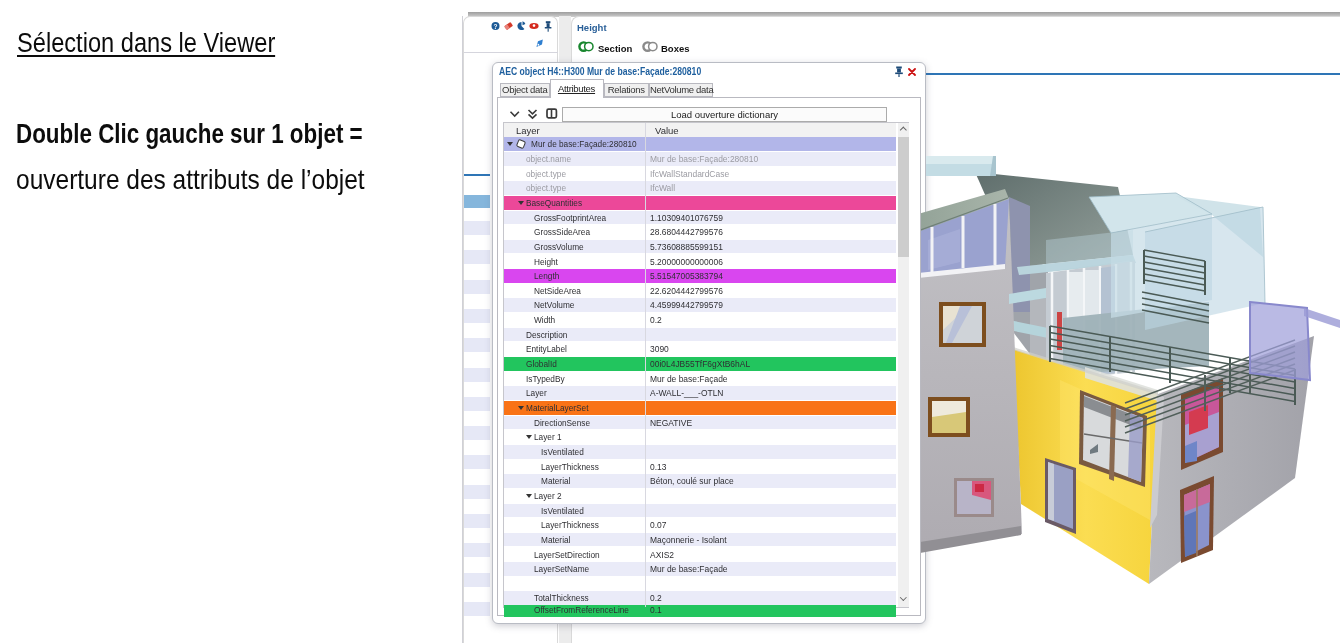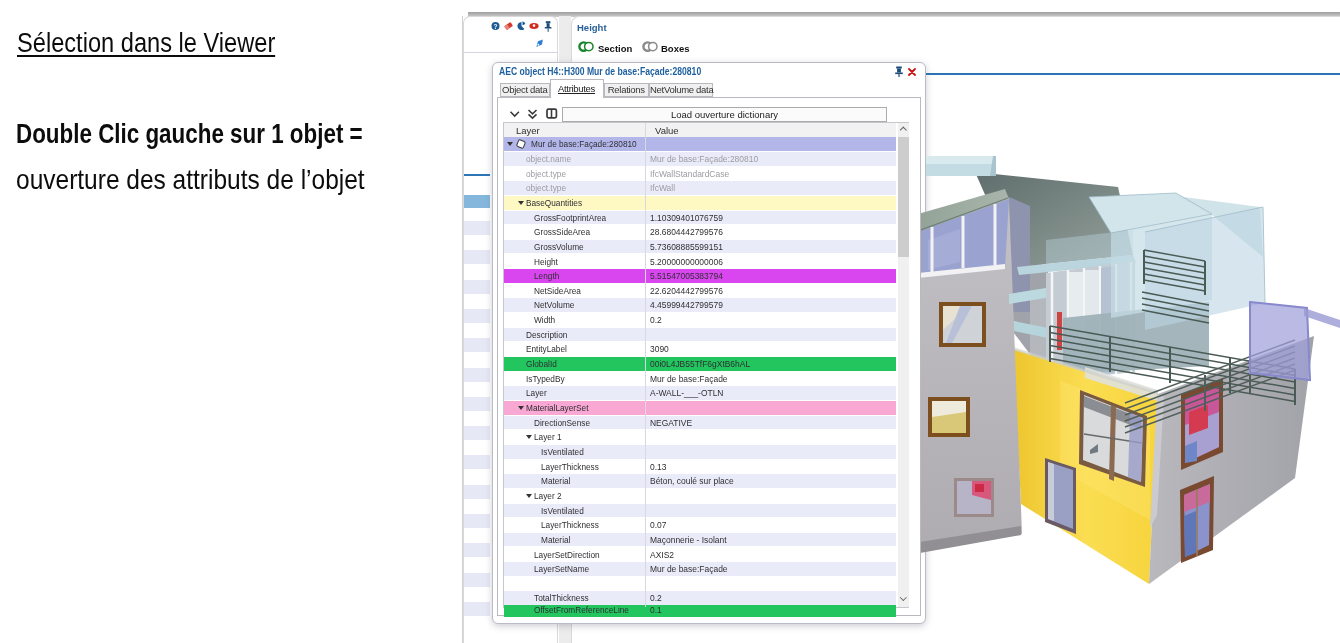--- a/index.html
+++ b/index.html
@@ -328,21 +328,21 @@
     <span class="vl" style="color:#9b9ba2">Mur de base:Façade:280810</span>
   </div>
 <div class="row" style="top:166.60px;background:#ffffff">
     <span class="nm" style="left:22px;color:#9b9ba2">object.type</span>
     <span class="vl" style="color:#9b9ba2">IfcWallStandardCase</span>
   </div>
 <div class="row" style="top:181.25px;background:#eaebf8">
     <span class="nm" style="left:22px;color:#9b9ba2">object.type</span>
     <span class="vl" style="color:#9b9ba2">IfcWall</span>
   </div>
-<div class="row" style="top:195.90px;background:#fef9c3">
+<div class="row" style="top:195.90px;background:#ec4899">
     <span class="tri" style="left:14px"></span>
     <span class="nm" style="left:22px;color:#2f2f33">BaseQuantities</span>
   </div>
 <div class="row" style="top:210.55px;background:#eaebf8">
     <span class="nm" style="left:30px;color:#2f2f33">GrossFootprintArea</span>
     <span class="vl" style="color:#2f2f33">1.10309401076759</span>
   </div>
 <div class="row" style="top:225.20px;background:#ffffff">
     <span class="nm" style="left:30px;color:#2f2f33">GrossSideArea</span>
     <span class="vl" style="color:#2f2f33">28.6804442799576</span>
@@ -383,21 +383,21 @@
     <span class="vl" style="color:#2f2f33">00i0L4JB55TfF6gXtB6hAL</span>
   </div>
 <div class="row" style="top:371.70px;background:#ffffff">
     <span class="nm" style="left:22px;color:#2f2f33">IsTypedBy</span>
     <span class="vl" style="color:#2f2f33">Mur de base:Façade</span>
   </div>
 <div class="row" style="top:386.35px;background:#eaebf8">
     <span class="nm" style="left:22px;color:#2f2f33">Layer</span>
     <span class="vl" style="color:#2f2f33">A-WALL-___-OTLN</span>
   </div>
-<div class="row" style="top:401.00px;background:#f9a8d4">
+<div class="row" style="top:401.00px;background:#f97316">
     <span class="tri" style="left:14px"></span>
     <span class="nm" style="left:22px;color:#2f2f33">MaterialLayerSet</span>
   </div>
 <div class="row" style="top:415.65px;background:#eaebf8">
     <span class="nm" style="left:30px;color:#2f2f33">DirectionSense</span>
     <span class="vl" style="color:#2f2f33">NEGATIVE</span>
   </div>
 <div class="row" style="top:430.30px;background:#ffffff">
     <span class="tri" style="left:22px"></span>
     <span class="nm" style="left:30px;color:#2f2f33">Layer 1</span>

